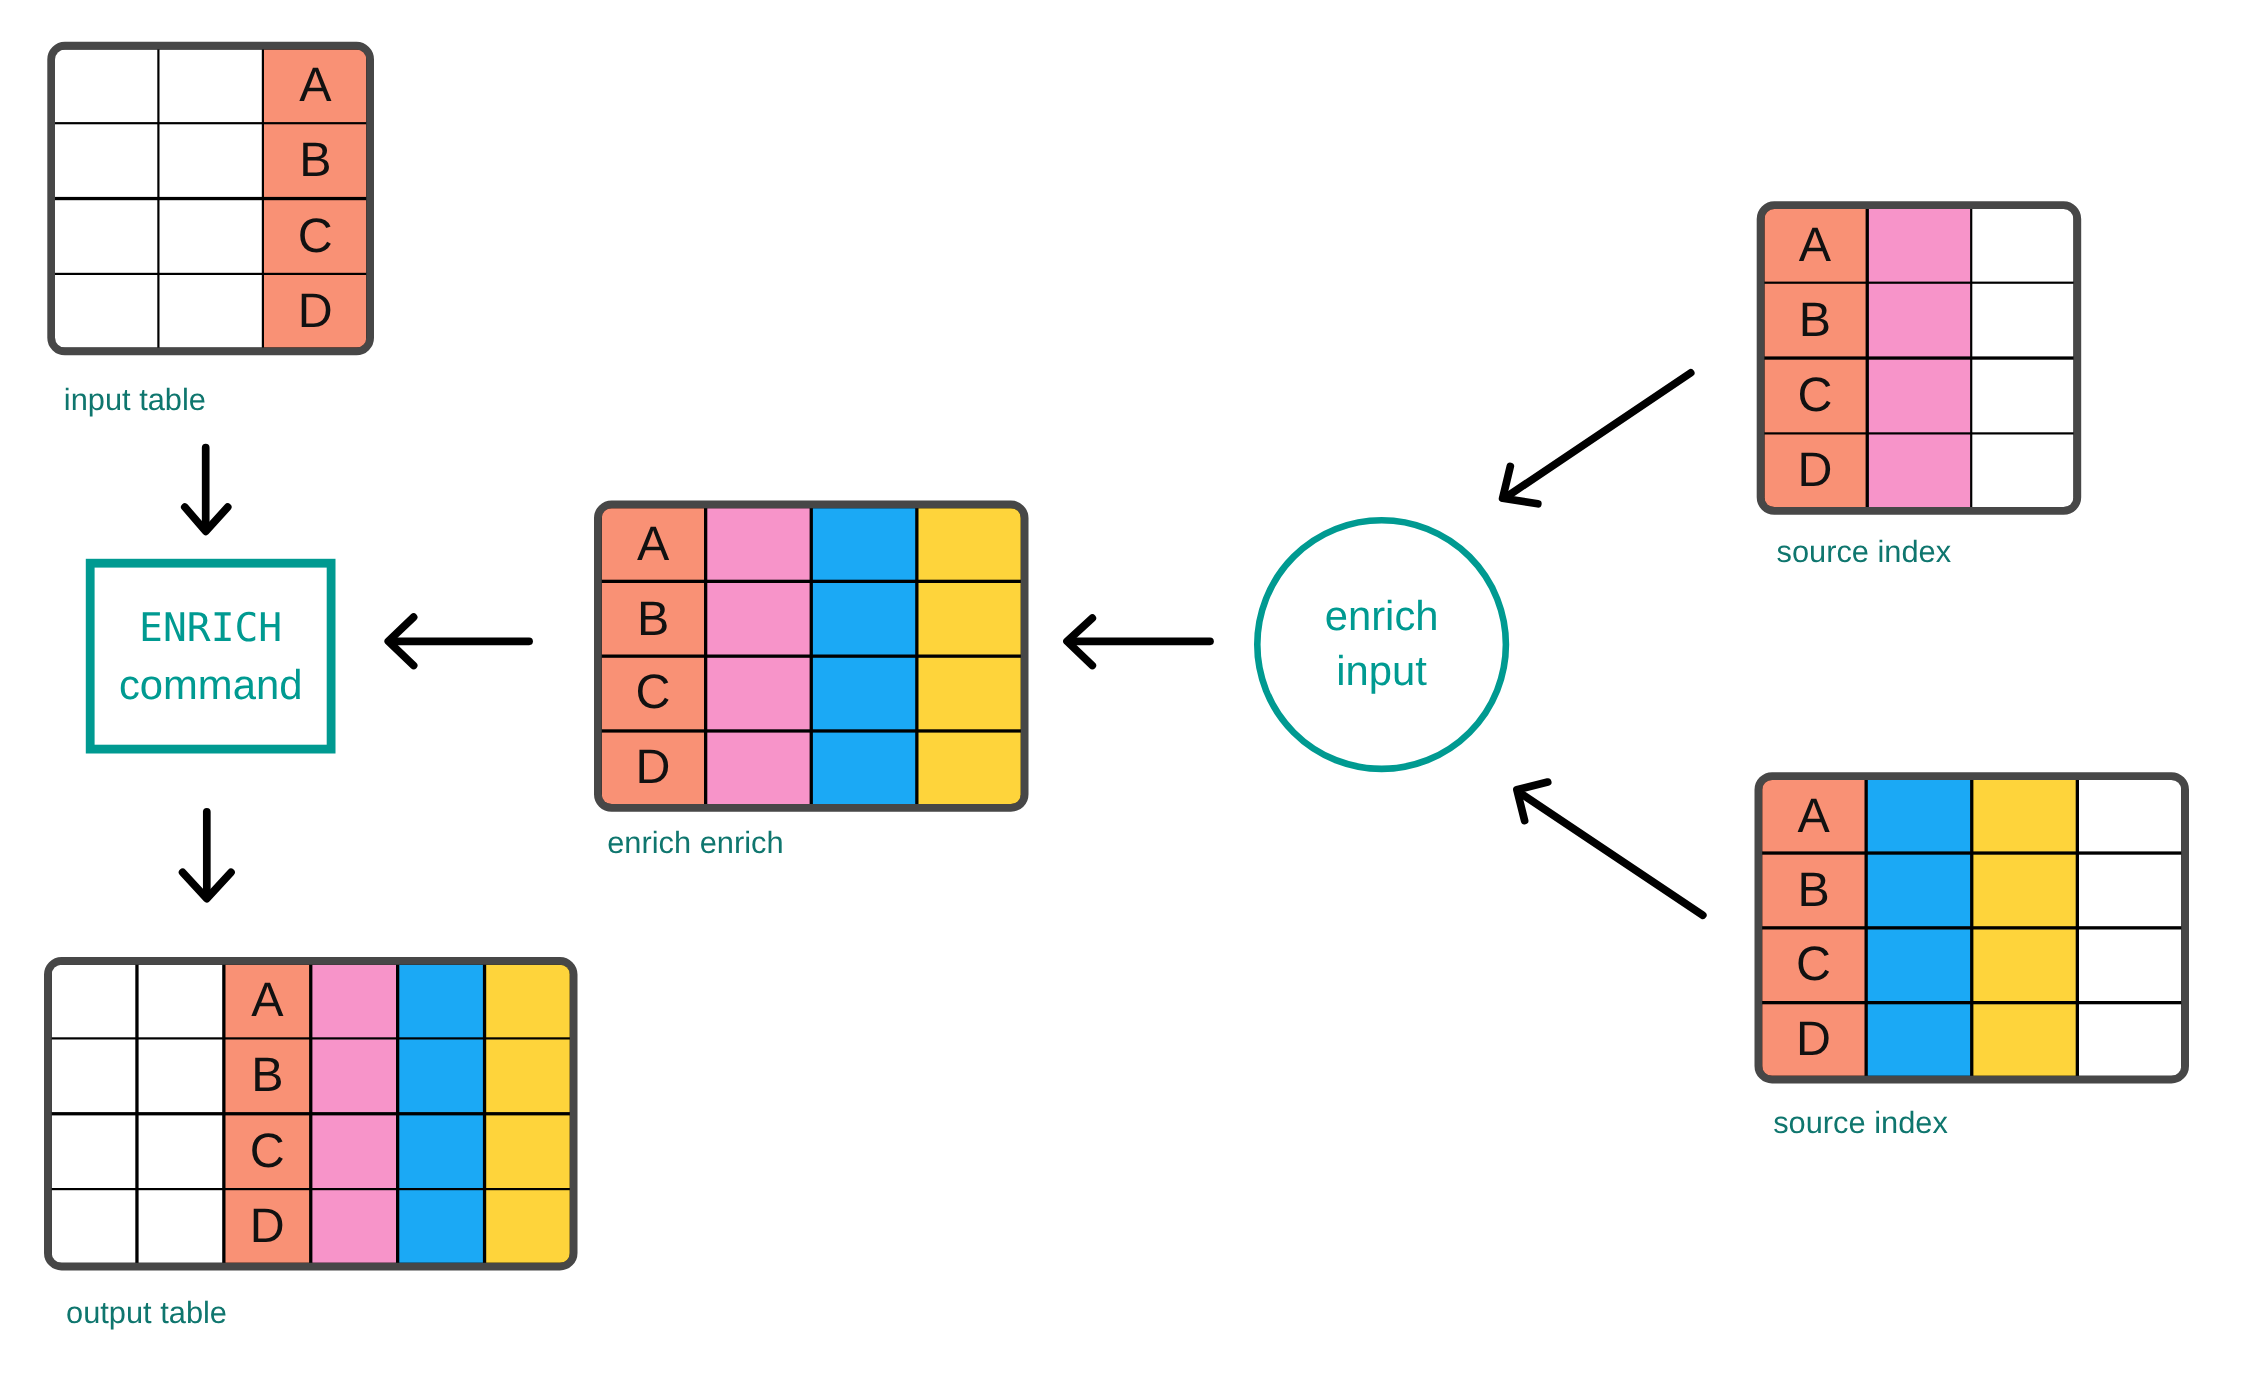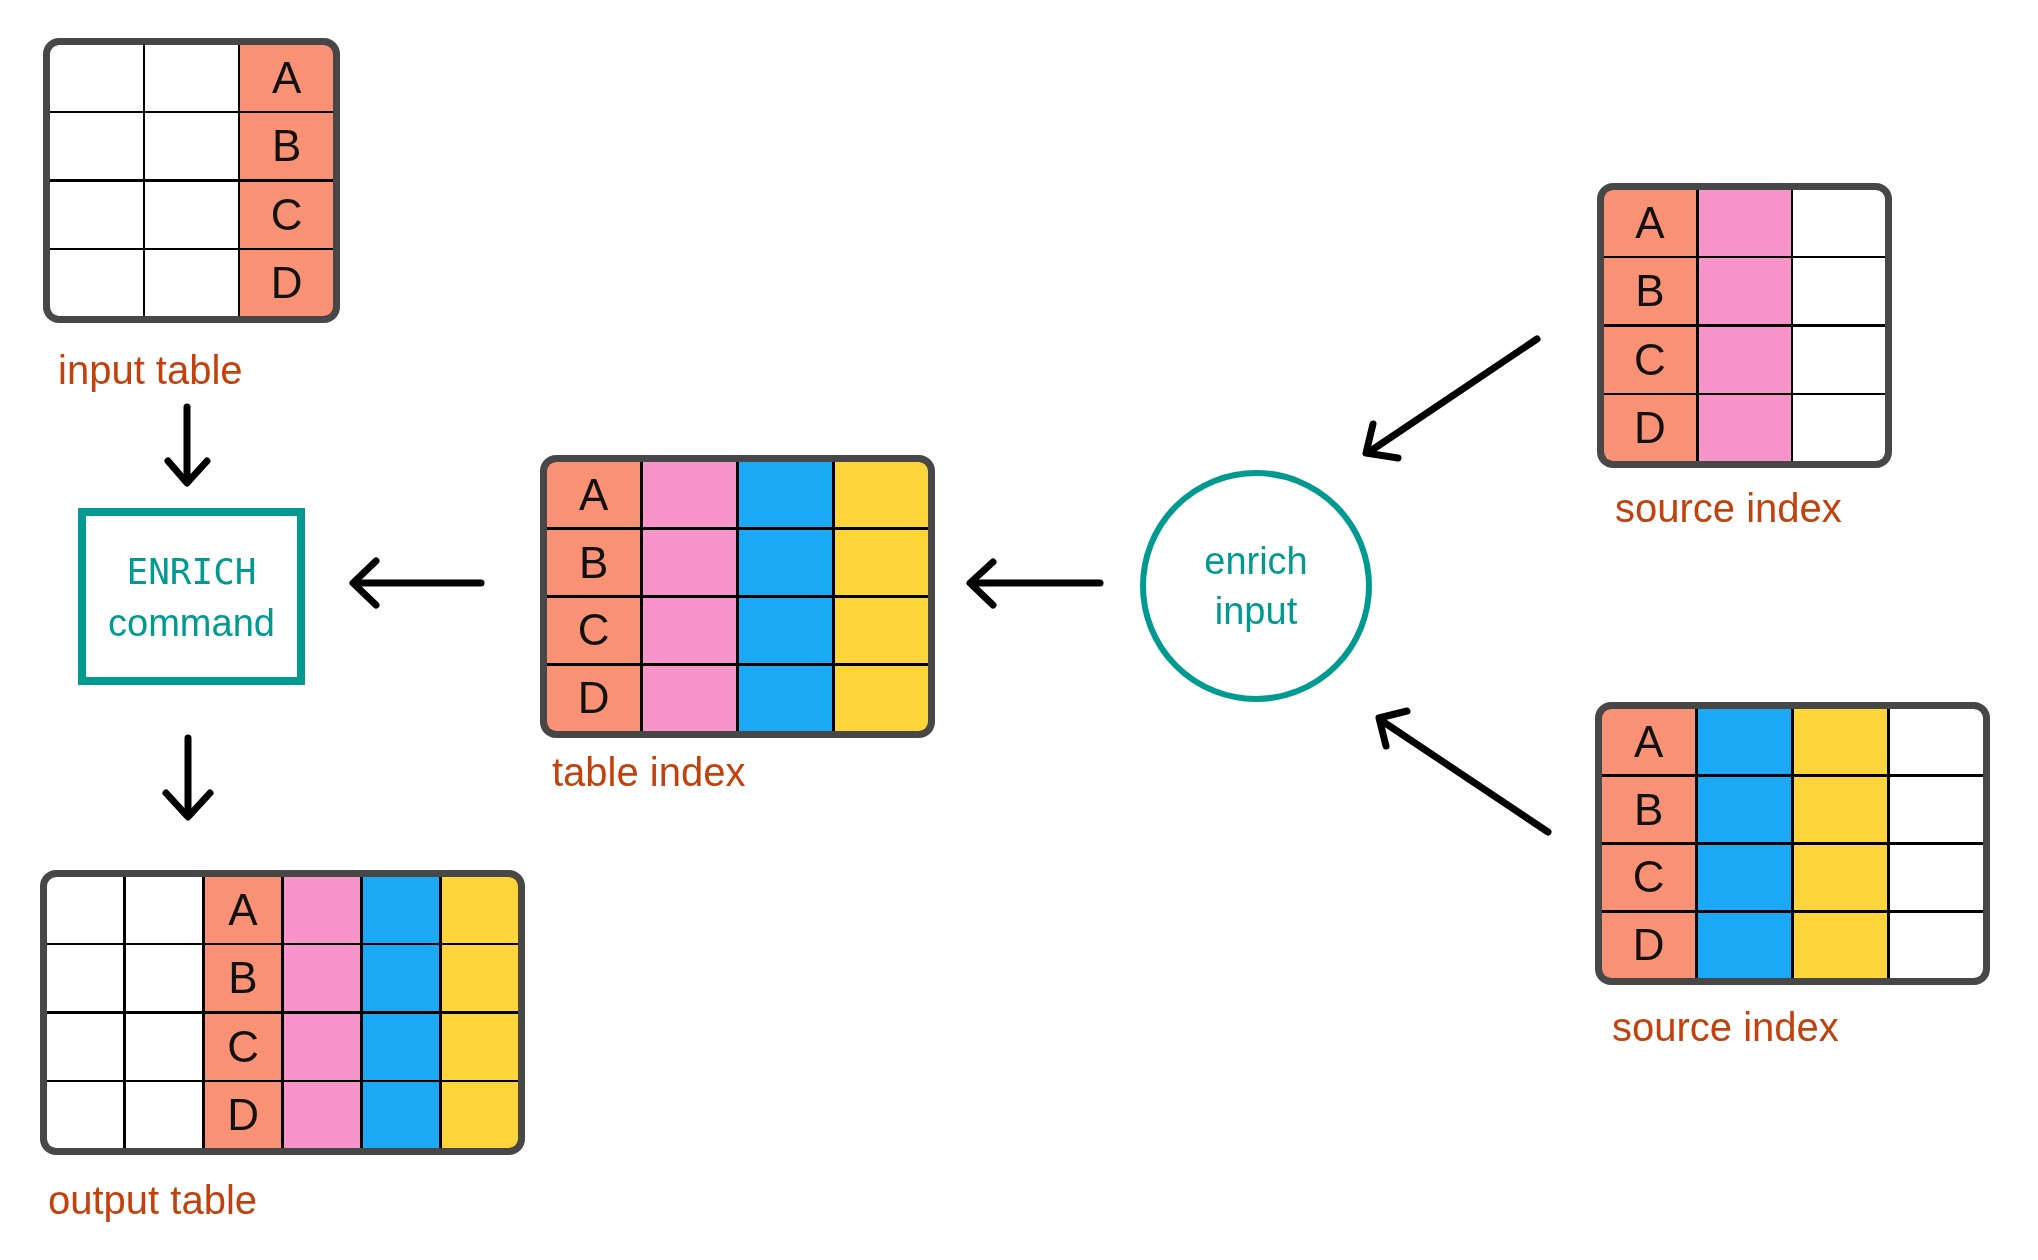--- a/index.html
+++ b/index.html
@@ -12,21 +12,21 @@
     position:absolute;display:grid;grid-template-rows:repeat(4,1fr);
     gap:2.5px;background:#000;border:7px solid var(--border);
     border-radius:16px;overflow:hidden;box-sizing:border-box;
   }
   .dtable .cell{
     display:flex;align-items:center;justify-content:center;
     font-size:44px;color:#111;line-height:1;
   }
   
   .caption{
-    position:absolute;font-size:40px;color:#c2410c;white-space:nowrap;text-align:center;
+    position:absolute;font-size:28px;color:#0f766e;white-space:nowrap;text-align:center;
   }
   
   .cmdbox{
     position:absolute;left:78px;top:508px;width:227px;height:177px;
     border:8px solid var(--teal);box-sizing:border-box;background:#fff;
     display:flex;flex-direction:column;align-items:center;justify-content:center;
   }
   .cmdbox .line1{
     font-family:"DejaVu Sans Mono","Liberation Mono",monospace;
     font-size:36px;color:var(--teal);line-height:52px;
@@ -91,41 +91,41 @@
       <div class="cell" style="background: var(--pink);"></div>
       <div class="cell" style="background: var(--blue);"></div>
       <div class="cell" style="background: var(--yellow);"></div>
       <div class="cell" style="background: var(--white);"></div>
       <div class="cell" style="background: var(--white);"></div>
       <div class="cell" style="background: var(--salmon);">D</div>
       <div class="cell" style="background: var(--pink);"></div>
       <div class="cell" style="background: var(--blue);"></div>
       <div class="cell" style="background: var(--yellow);"></div>
     </div>
-  <div class="caption" style="left:48px;top:1178px">output table</div>
+  <div class="caption" style="left:60px;top:1178px">output table</div>
 
   <div class="dtable" style="left: 540px; top: 455px; width: 395px; height: 283px; grid-template-columns: repeat(4, 1fr);">
       <div class="cell" style="background: var(--salmon);">A</div>
       <div class="cell" style="background: var(--pink);"></div>
       <div class="cell" style="background: var(--blue);"></div>
       <div class="cell" style="background: var(--yellow);"></div>
       <div class="cell" style="background: var(--salmon);">B</div>
       <div class="cell" style="background: var(--pink);"></div>
       <div class="cell" style="background: var(--blue);"></div>
       <div class="cell" style="background: var(--yellow);"></div>
       <div class="cell" style="background: var(--salmon);">C</div>
       <div class="cell" style="background: var(--pink);"></div>
       <div class="cell" style="background: var(--blue);"></div>
       <div class="cell" style="background: var(--yellow);"></div>
       <div class="cell" style="background: var(--salmon);">D</div>
       <div class="cell" style="background: var(--pink);"></div>
       <div class="cell" style="background: var(--blue);"></div>
       <div class="cell" style="background: var(--yellow);"></div>
     </div>
-  <div class="caption" style="left:552px;top:750px">table index</div>
+  <div class="caption" style="left:552px;top:750px">enrich enrich</div>
 
   <div class="policy">
     <span>enrich</span>
     <span>input</span>
   </div>
 
   <div class="dtable" style="left: 1597px; top: 183px; width: 295px; height: 285px; grid-template-columns: repeat(3, 1fr);">
       <div class="cell" style="background: var(--salmon);">A</div>
       <div class="cell" style="background: var(--pink);"></div>
       <div class="cell" style="background: var(--white);"></div>

